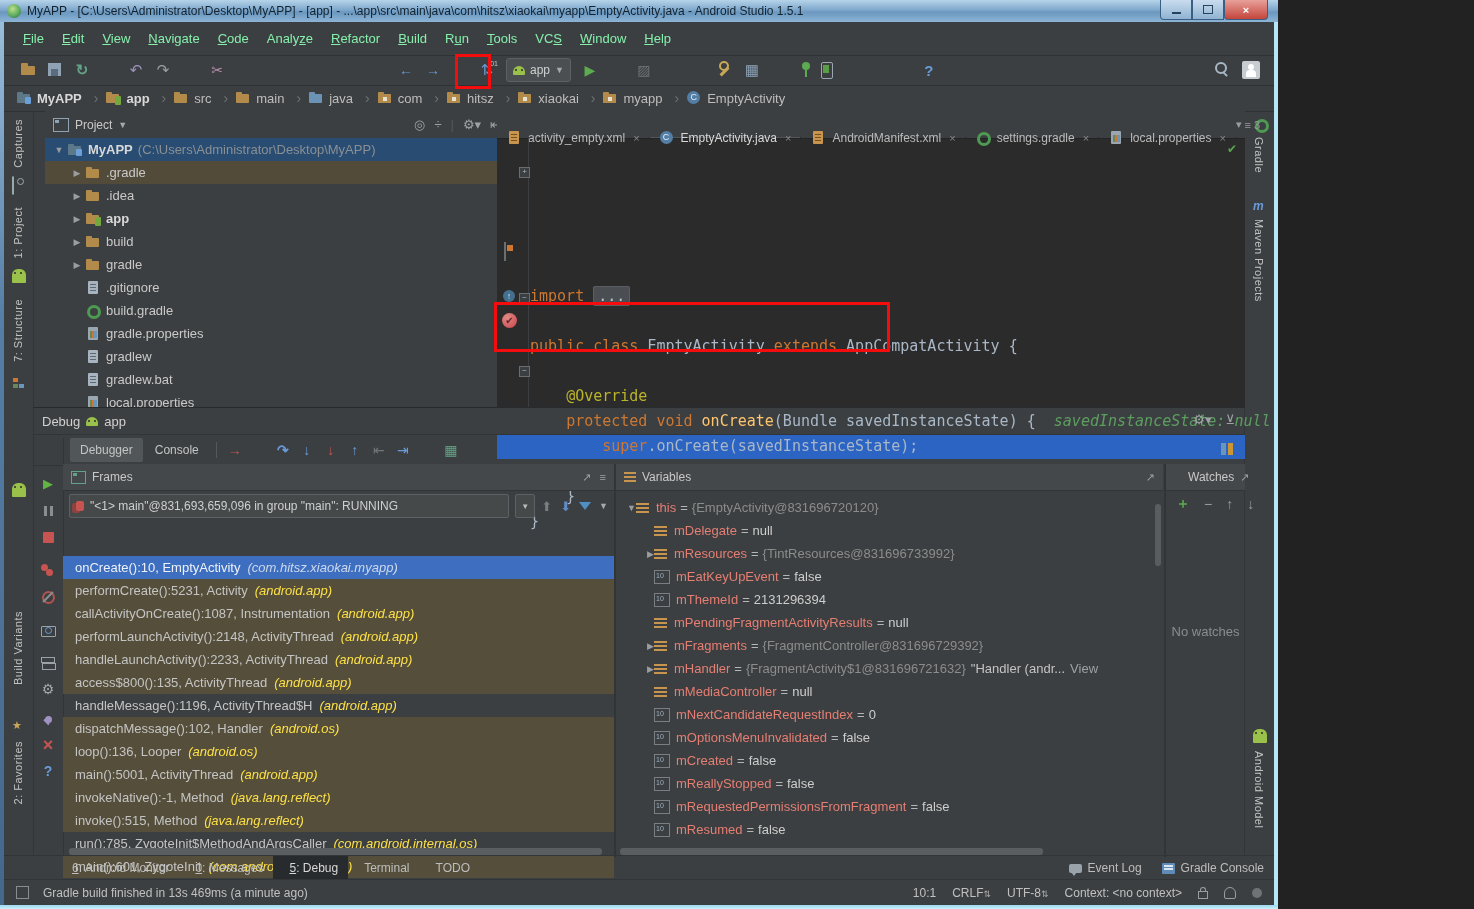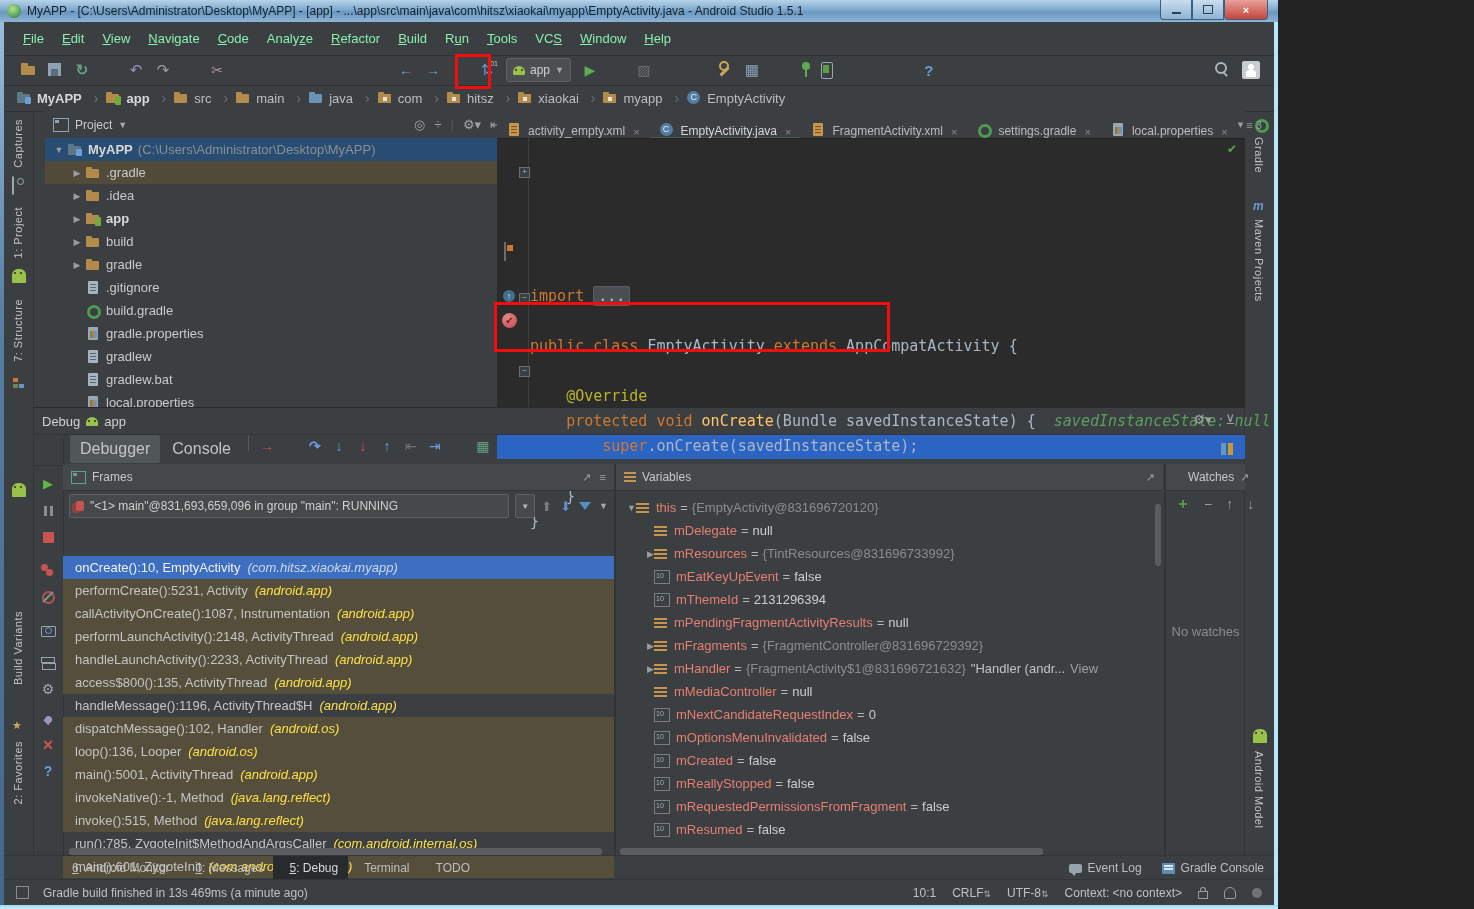--- a/index.html
+++ b/index.html
@@ -123,21 +123,21 @@
   .tr-row.sel{background:#284c72;color:#e8e8e8;}
   .tr-row.hov{background:#534b39;}
   .tr-row .arrow{width:16px;flex:none;font-size:9px;color:#9a9da0;text-align:center;}
   .tr-row .ti{margin-right:5px;}
   .tr-row.ch{padding-left:24px;}
   .tr-path{color:#8a8f94;margin-left:5px;}
   .tree-scroll{position:absolute;right:3px;top:30px;width:7px;height:205px;background:#595d60;border-radius:4px;}
   
   .editor{position:absolute;left:464px;top:0;right:0;height:100%;background:#2b2b2b;}
   .tabs{height:27px;background:#3c3f41;display:flex;align-items:stretch;border-bottom:1px solid #232525;}
-  .tab{display:flex;align-items:flex-end;gap:6px;padding:0 9px;font-size:12px;color:#bbb;border-right:1px solid #2b2d2e;margin-top:26px;}
+  .tab{display:flex;align-items:center;gap:6px;padding:0 9px;font-size:12px;color:#bbb;border-right:1px solid #2b2d2e;margin-top:26px;}
   .tab.active{background:#515658;color:#d8d8d8;}
   .tab .x{color:#888;font-size:11px;margin-left:2px;}
   .tab-ovf{margin-left:auto;display:flex;align-items:center;gap:3px;padding-right:10px;color:#9a9da0;font-size:11px;}
   .code{position:absolute;top:27px;left:0;right:0;bottom:0;font-family:"DejaVu Sans Mono",monospace;
         font-size:15px;line-height:25px;white-space:pre;color:#a9b7c6;padding-top:21px;}
   .cl{height:25px;padding-left:33px;}
   .cl.exec{background:#2c64c4;}
   .tk.kw{color:#cc7832;}
   .tk.ann{color:#bbb529;}
   .tk.meth{color:#ffc66d;}
@@ -152,22 +152,22 @@
   .ovr{width:12px;height:12px;border-radius:50%;background:#44708f;color:#cfe3f0;font-size:9px;line-height:12px;text-align:center;}
   .clsmark{width:12px;height:12px;background:#4c5052;border:1px solid #6a6e70;position:relative;}
   .clsmark::before{content:"";position:absolute;left:2px;top:2px;width:6px;height:6px;background:#cc7832;}
   .foldbox{width:9px;height:9px;border:1px solid #6a6e70;background:#3c3f41;color:#a9b7c6;font-size:8px;
            line-height:8px;text-align:center;}
   .editor-check{position:absolute;right:8px;top:31px;color:#57a64a;font-size:12px;}
   
   .dbg{position:absolute;left:33px;right:33px;top:407px;height:449px;border-top:1px solid #282b2d;}
   .dbg-head{height:26px;display:flex;align-items:center;padding-left:9px;gap:6px;font-size:13px;color:#d0d0d0;position:relative;}
   .dbg-head-icons{position:absolute;right:10px;top:4px;display:flex;gap:14px;color:#9fa2a5;font-size:13px;}
-  .dbg-tabs{height:30px;border-top:1px solid #323537;border-bottom:1px solid #323537;display:flex;align-items:flex-start;
-            padding-left:37px;gap:2px;position:relative;font-size:16px;}
+  .dbg-tabs{height:30px;border-top:1px solid #323537;border-bottom:1px solid #323537;display:flex;align-items:center;
+            padding-left:37px;gap:2px;position:relative;font-size:12px;}
   .dtab{display:flex;align-items:center;gap:5px;padding:5px 10px;color:#c4c4c4;}
   .dtab.active{background:#515658;border-radius:2px;}
   .consoleic{width:13px;height:11px;background:#5f8cb7;border-radius:1px;position:relative;}
   .consoleic::before{content:"";position:absolute;left:2px;top:2px;width:9px;height:2px;background:#d9e6f2;box-shadow:0 3px 0 #d9e6f2;}
   .dstep{width:22px;height:22px;display:flex;align-items:center;justify-content:center;font-size:14px;}
   .dstep.showexec::before{content:"→";color:#c75450;font-weight:bold;}
   .dstep.stepover::before{content:"↷";color:#6a9bd8;font-weight:bold;}
   .dstep.stepinto::before{content:"↓";color:#6a9bd8;font-weight:bold;}
   .dstep.forcestep::before{content:"↓";color:#c75450;font-weight:bold;}
   .dstep.stepout::before{content:"↑";color:#6a9bd8;font-weight:bold;}
@@ -575,21 +575,21 @@
               <span>activity_empty.xml</span>
               <span class="x">×</span>
             </span>
             <span class="tab active">
               <span class="ti cls"></span>
               <span>EmptyActivity.java</span>
               <span class="x">×</span>
             </span>
             <span class="tab">
               <span class="ti xml"></span>
-              <span>FragmentActivity.xml</span>
+              <span>AndroidManifest.xml</span>
               <span class="x">×</span>
             </span>
             <span class="tab">
               <span class="ti gradle"></span>
               <span>settings.gradle</span>
               <span class="x">×</span>
             </span>
             <span class="tab">
               <span class="ti props"></span>
               <span>local.properties</span>

